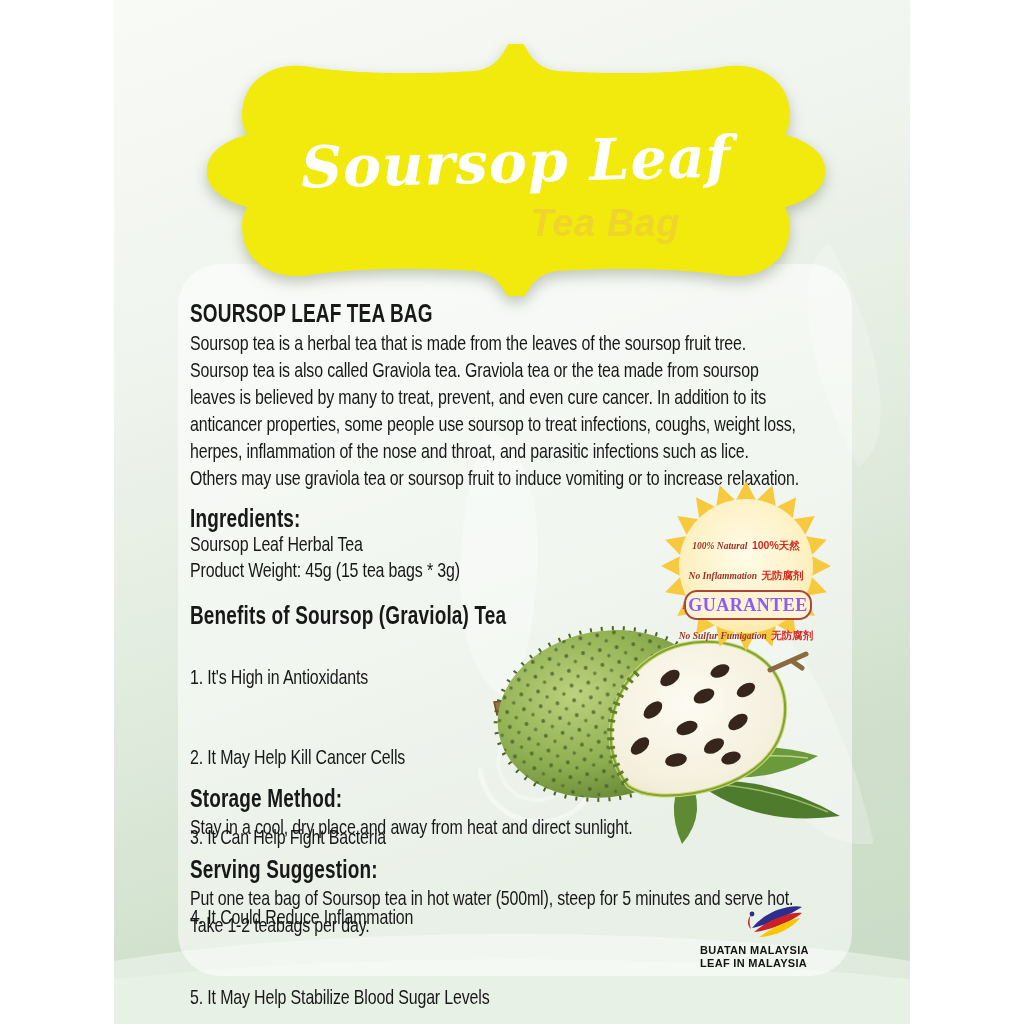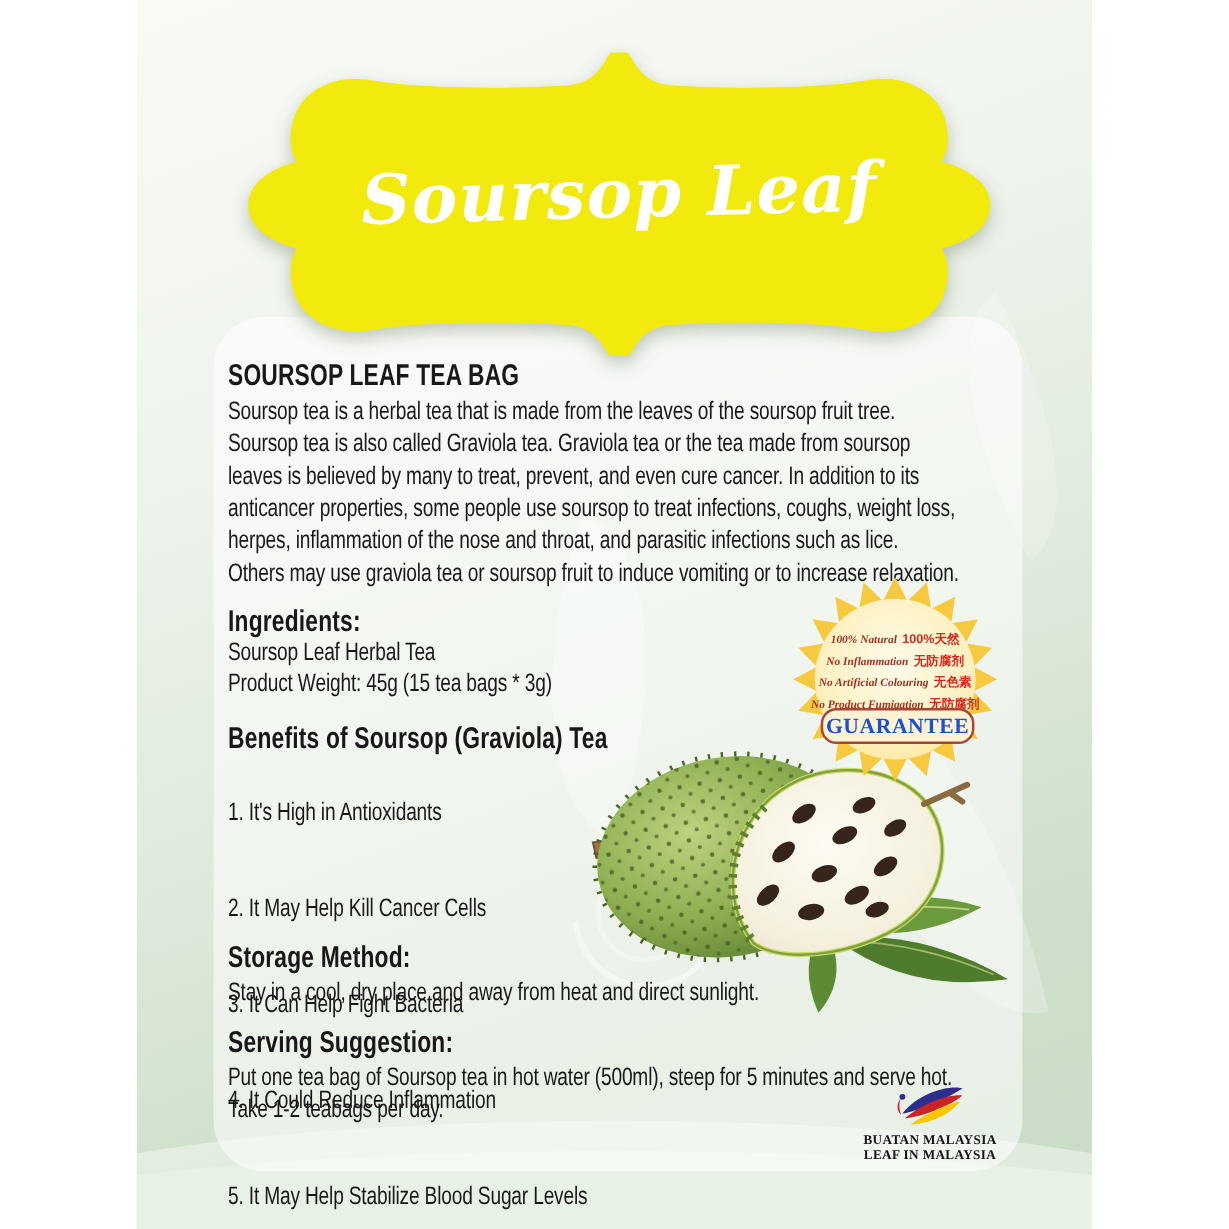--- a/index.html
+++ b/index.html
@@ -43,28 +43,28 @@
   .t-ben-items{top:628px;}
   .t-ben-items .li{font-size:21px;line-height:26px;letter-spacing:-0.2px;white-space:pre;}
   .t-sto-h{top:785px;}
   .t-sto-b{top:813px;}
   .t-ser-h{top:856px;}
   .t-ser-b{top:884px;}
   
   .seal{position:absolute;left:660px;top:478px;width:172px;height:176px;}
   .seal svg{position:absolute;left:0;top:0;}
   .seal-lines{position:absolute;left:-14px;right:-14px;top:46px;text-align:center;}
-  .seal-line{height:18px;line-height:16px;white-space:nowrap;}
+  .seal-line{height:18px;line-height:16px;white-space:nowrap;margin-top:12px;}
   .seal-en{font-family:"Liberation Serif",serif;font-style:italic;font-weight:bold;font-size:9.5px;color:#9a3324;}
   .seal-zh{font-weight:bold;font-size:10.5px;color:#d6281e;}
   .guarantee-band{position:absolute;left:24px;top:112px;width:124px;height:26px;background:#fdf3d2;
     border:2px solid #a94438;border-radius:13px;text-align:center;line-height:26px;
-    font-family:"Liberation Serif",serif;font-weight:bold;font-size:18px;color:#1d4ed8;letter-spacing:0.5px;}
-  
-  .made{position:absolute;left:700px;top:902px;width:150px;text-align:center;font-family:Liberation Serif, serif;}
+    font-family:"Liberation Serif",serif;font-weight:bold;font-size:18px;color:#8b5cf6;letter-spacing:0.5px;}
+  
+  .made{position:absolute;left:700px;top:902px;width:150px;}
   .made svg{display:block;margin:0 auto;}
   .made-txt{font-weight:bold;font-size:11px;line-height:13px;color:#141414;letter-spacing:0.3px;}
   
   .fruit{position:absolute;left:488px;top:616px;width:398px;height:248px;}
 </style>
 </head>
 <body>
 
 <div class="page">
   <div class="artboard">
@@ -183,20 +183,21 @@
         C80,226 56,212 54,186 C52,168 64,160 72,156
         C38,152 18,140 18,126 C18,112 38,100 72,96
         C64,92 52,84 54,66 C56,40 80,26 112,32
         C150,38 220,40 278,36 C296,34 310,26 320,6 Z" fill="#f2ea0c" stroke="#f2ea0c" stroke-width="22" stroke-linejoin="round"></path>
       <use href="#frameP" fill="#3f9b1e" stroke="none"></use>
       <g transform="translate(32,12.5) scale(0.9)">
         <use href="#frameP" fill="none" stroke="#ffffff" stroke-width="3.6" stroke-dasharray="16 11" stroke-linecap="round"></use>
       </g>
     </svg>
     <div class="badge-title">Soursop Leaf</div>
+    <div class="badge-subtitle">Tea Bag</div>
   </div>
 
   <div class="seal">
     <svg width="172" height="176" viewBox="-86 -88 172 176">
       <defs>
         <radialGradient id="sealG" cx="50%" cy="42%" r="70%">
           <stop offset="0%" stop-color="#fffbe8"></stop>
           <stop offset="68%" stop-color="#fdf0c0"></stop>
           <stop offset="100%" stop-color="#fbe388"></stop>
         </radialGradient>
@@ -214,21 +215,21 @@
     <span class="seal-en">No Inflammation</span>
     <span class="seal-zh">无防腐剂</span>
   </div>
 
   <div class="seal-line">
     <span class="seal-en">No Artificial Colouring</span>
     <span class="seal-zh">无色素</span>
   </div>
 
   <div class="seal-line">
-    <span class="seal-en">No Product Fumigation</span>
+    <span class="seal-en">No Sulfur Fumigation</span>
     <span class="seal-zh">无防腐剂</span>
   </div>
 </div>
     <div class="guarantee-band">GUARANTEE</div>
   </div>
 
   <div class="made">
     <svg width="62" height="42" viewBox="0 0 62 42">
       <path d="M7,13 C3,17 3,24 7,27 C5,22 5,17 7,13 Z" fill="#cc2127"></path>
       <circle cx="8" cy="12" r="2.4" fill="#2b2e8c"></circle>

